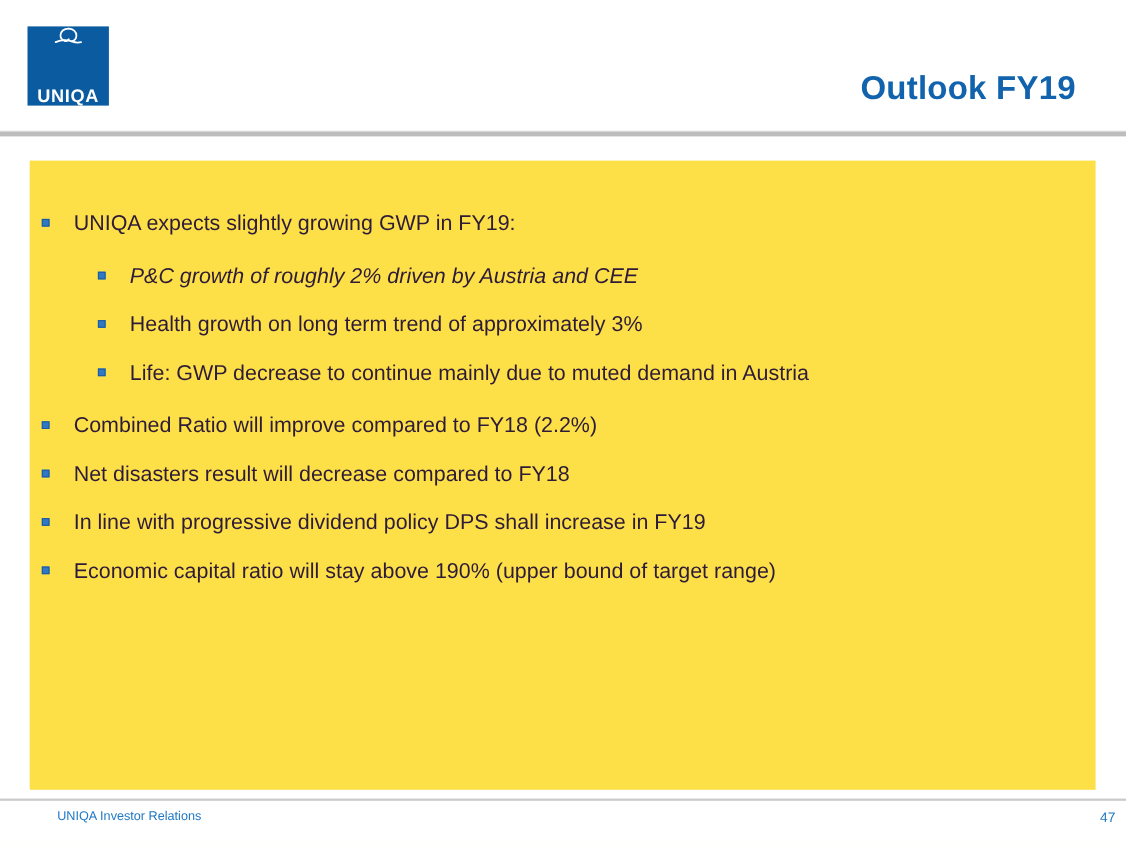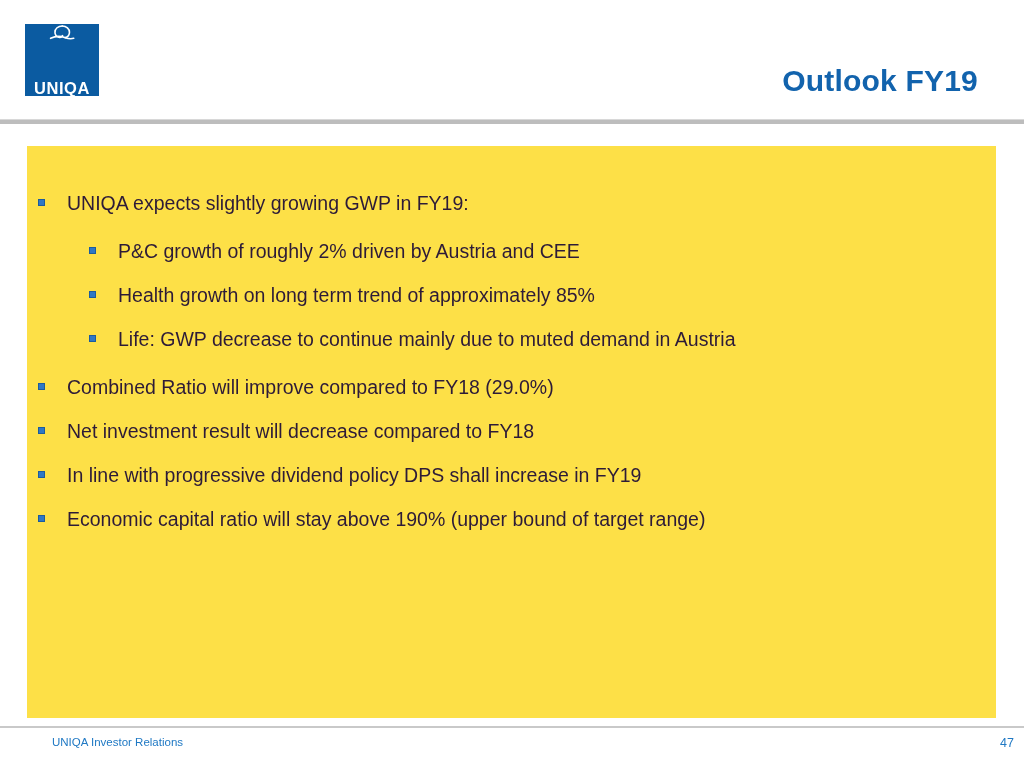--- a/index.html
+++ b/index.html
@@ -135,21 +135,21 @@
   .closing {
     position: relative;
     color: #2d1b38;
     font-size: 19.5px;
     line-height: 27px;
     padding: 0 22px 0 6px;
     margin-top: 24px;
   }
 
   
-  .gap-before-sub { margin-top: 22px; }
+  .gap-before-sub { margin-top: 22px; font-style: italic; }
   .gap-after-sub  { margin-top: 22px; }
 
   
   .footer-rule {
     position: absolute;
     left: 0;
     top: 726px;
     width: 1024px;
     height: 2px;
     background: #c9c9c9;
@@ -201,33 +201,33 @@
       <div class="bullet-row lvl1">
         <span class="sq"></span>
         <span class="bullet-text">UNIQA expects slightly growing GWP in FY19:</span>
       </div>
       <div class="bullet-row lvl2 gap-before-sub">
         <span class="sq"></span>
         <span class="bullet-text">P&amp;C growth of roughly 2% driven by Austria and CEE</span>
       </div>
       <div class="bullet-row lvl2">
         <span class="sq"></span>
-        <span class="bullet-text">Health growth on long term trend of approximately 85%</span>
+        <span class="bullet-text">Health growth on long term trend of approximately 3%</span>
       </div>
       <div class="bullet-row lvl2">
         <span class="sq"></span>
         <span class="bullet-text">Life: GWP decrease to continue mainly due to muted demand in Austria</span>
       </div>
       <div class="bullet-row lvl1 gap-after-sub">
         <span class="sq"></span>
-        <span class="bullet-text">Combined Ratio will improve compared to FY18 (29.0%)</span>
-      </div>
-      <div class="bullet-row lvl1">
-        <span class="sq"></span>
-        <span class="bullet-text">Net investment result will decrease compared to FY18</span>
+        <span class="bullet-text">Combined Ratio will improve compared to FY18 (2.2%)</span>
+      </div>
+      <div class="bullet-row lvl1">
+        <span class="sq"></span>
+        <span class="bullet-text">Net disasters result will decrease compared to FY18</span>
       </div>
       <div class="bullet-row lvl1">
         <span class="sq"></span>
         <span class="bullet-text">In line with progressive dividend policy DPS shall increase in FY19</span>
       </div>
       <div class="bullet-row lvl1">
         <span class="sq"></span>
         <span class="bullet-text">Economic capital ratio will stay above 190% (upper bound of target range)</span>
       </div>
     </div>

